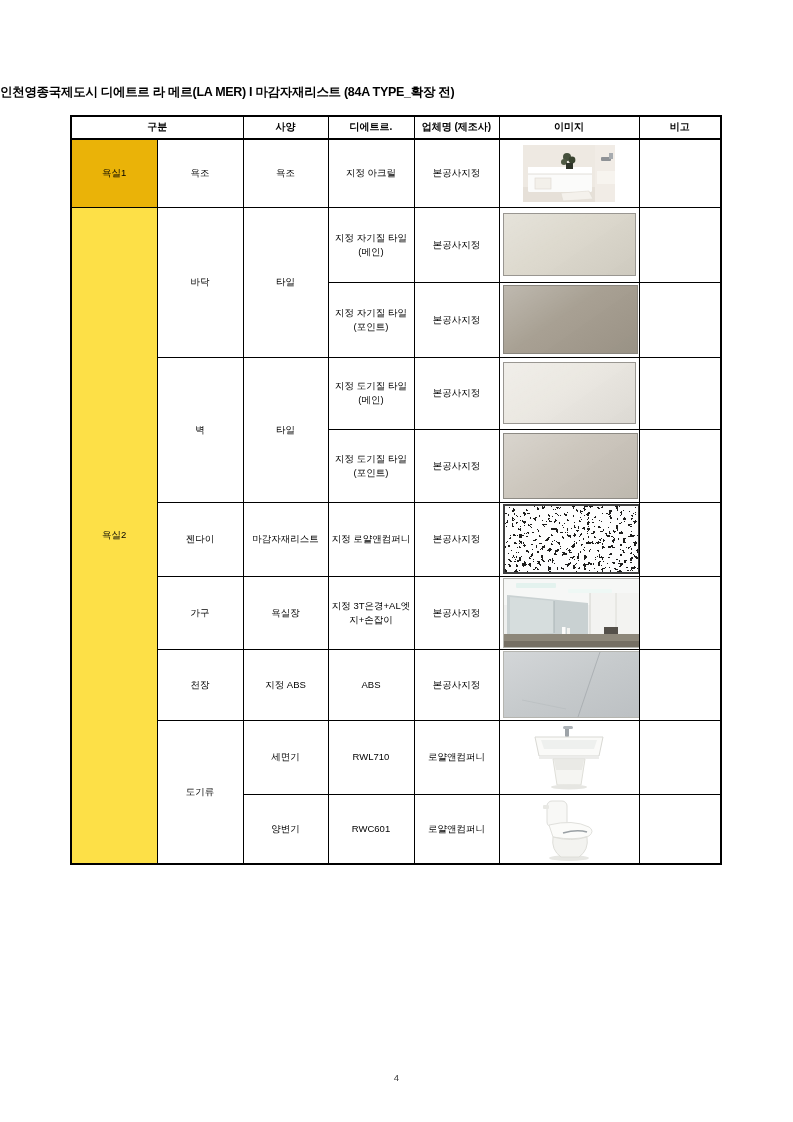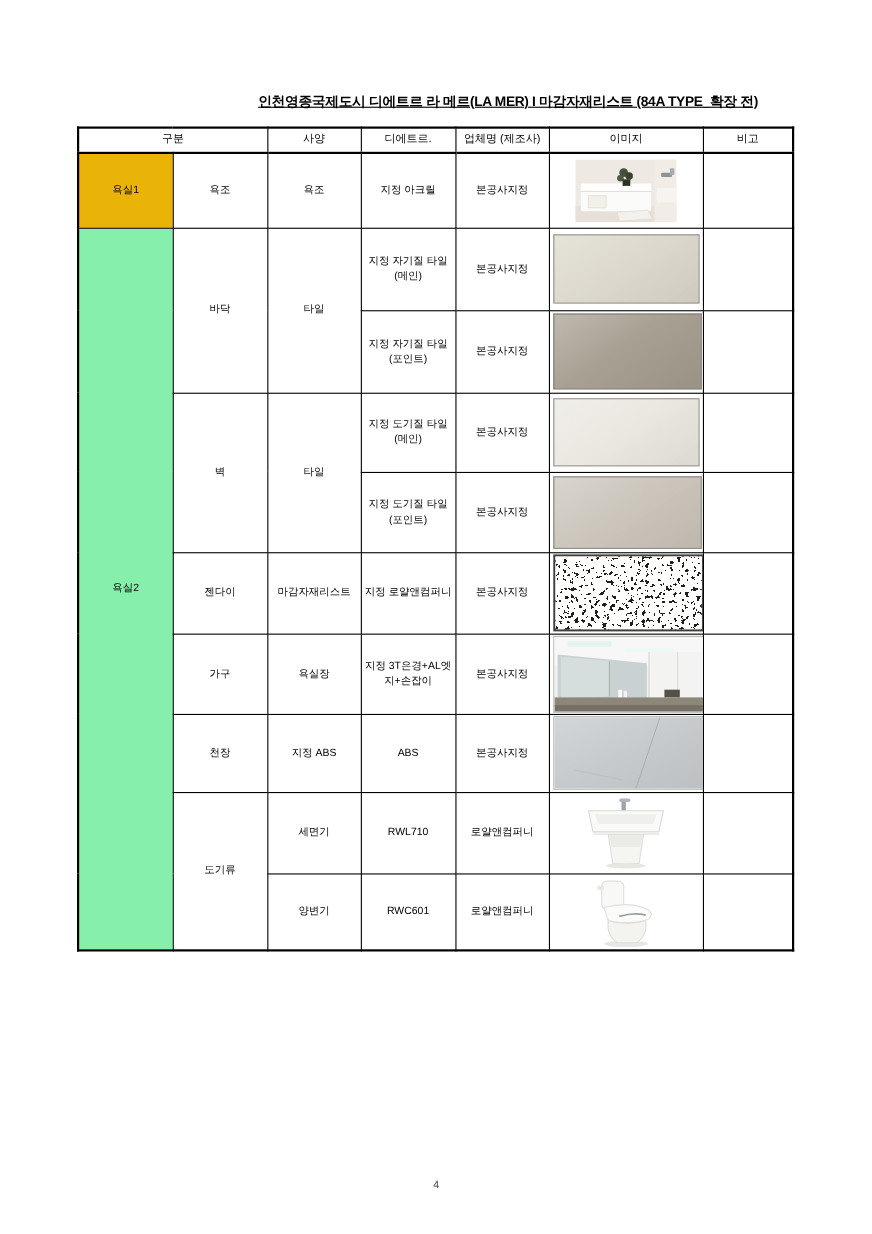--- a/index.html
+++ b/index.html
@@ -8,45 +8,44 @@
     width: 793px; height: 1122px;
     background: #ffffff;
     font-family: "Liberation Sans", "DejaVu Sans", sans-serif;
     color: #000;
     position: relative;
     overflow: hidden;
   }
   .doc-title {
     position: absolute;
     top: 84px; left: 0; width: 689px;
-    text-align: right;
+    text-align: left;
     font-size: 12.5px;
     font-weight: bold;
     letter-spacing: -0.3px;
-    text-decoration: underline;
   }
   table.finish {
     position: absolute;
     top: 115px; left: 70px;
     width: 650px;
     border-collapse: collapse;
     table-layout: fixed;
     border: 2px solid #000;
   }
   table.finish th, table.finish td {
     border: 1px solid #000;
     padding: 1px 3px;
     text-align: center;
     vertical-align: middle;
     font-size: 9.5px;
     overflow: hidden;
     line-height: 1.45;
   }
   table.finish th {
-    font-weight: normal;
+    font-weight: bold;
     font-size: 10px;
     border-bottom: 2px solid #000;
     height: 23px;
   }
   td.model { font-size: 9px; padding: 1px 5px; }
   td.imgcell { padding: 0; }
   .swatch {
     margin: 0 auto;
     border: 1px solid #999691;
     background-image: linear-gradient(145deg, rgba(255,255,255,0.30) 0%, rgba(255,255,255,0.05) 45%, rgba(0,0,0,0.06) 100%);
@@ -113,21 +112,21 @@
             <rect x="78" y="12" width="10" height="4" rx="1" fill="#8f9296"></rect>
             <rect x="86" y="8" width="4" height="6" fill="#a7abaf"></rect>
             <polygon points="38,48 66,46 70,54 40,56" fill="#f4f1ec" stroke="#dfdad2" stroke-width="0.6"></polygon>
           </svg>
         </div>
       </td>
       <td></td>
     </tr>
 
     <tr style="height:75px">
-      <td rowspan="9" style="background-color: #86efac;">욕실2</td>
+      <td rowspan="9" style="background-color: #fde047;">욕실2</td>
       <td rowspan="2">바닥</td>
       <td rowspan="2">타일</td>
       <td class="model">지정 자기질 타일 (메인)</td>
       <td>본공사지정</td>
       <td class="imgcell">
         <div class="swatch" style="width: 133px; height: 63px; background-color: rgb(219, 215, 203);"></div>
       </td>
       <td></td>
     </tr>
 

